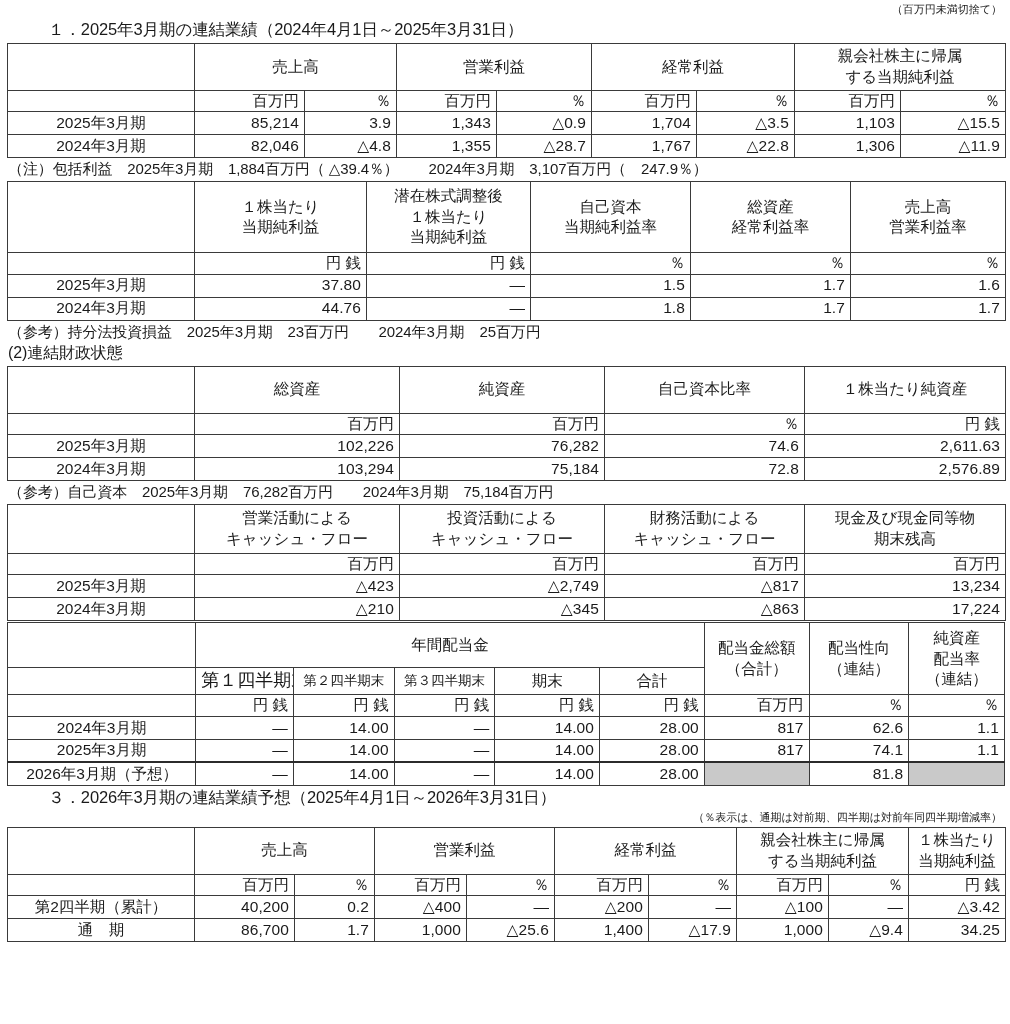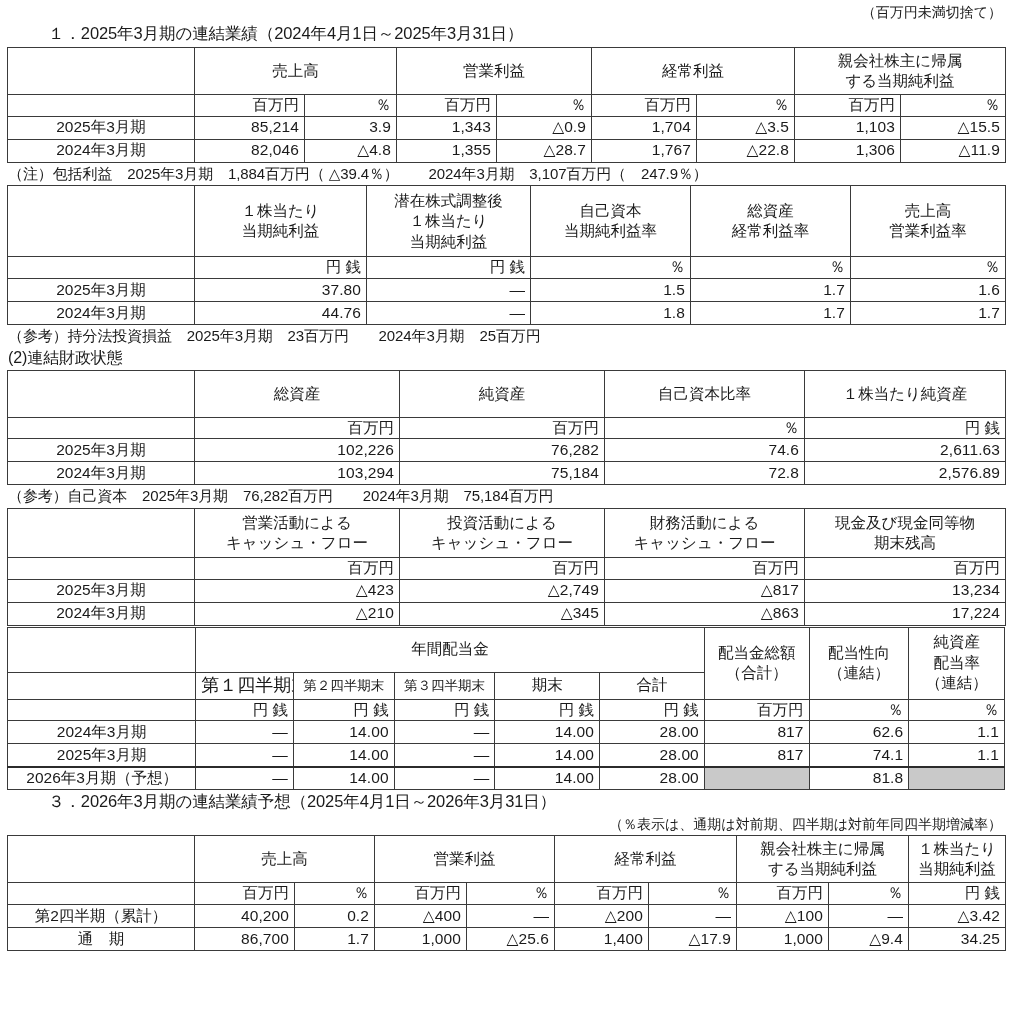--- a/index.html
+++ b/index.html
@@ -18,21 +18,21 @@
     width: 1010px;
     height: 1024px;
     box-sizing: border-box;
     padding: 2px 6px 0 6px;
     position: relative;
   }
 
   
   .right-note {
     text-align: right;
-    font-size: 14px;
+    font-size: 11px;
     line-height: 1.45;
     padding-right: 2px;
     white-space: nowrap;
   }
   .section-title {
     font-size: 16.5px;
     line-height: 1.45;
     white-space: nowrap;
     padding-left: 2px;
     letter-spacing: -0.1px;

